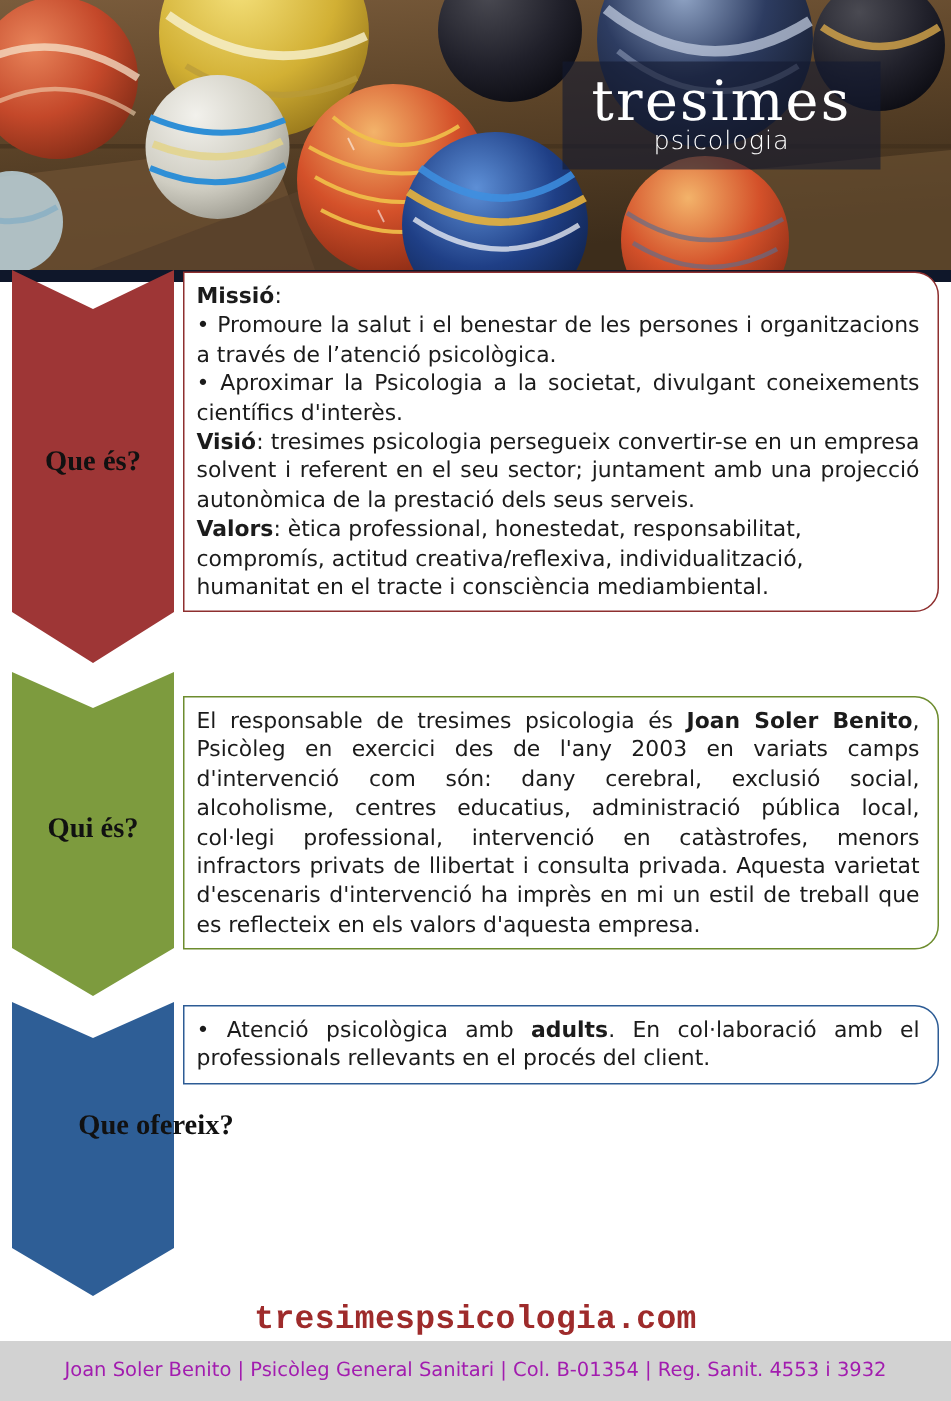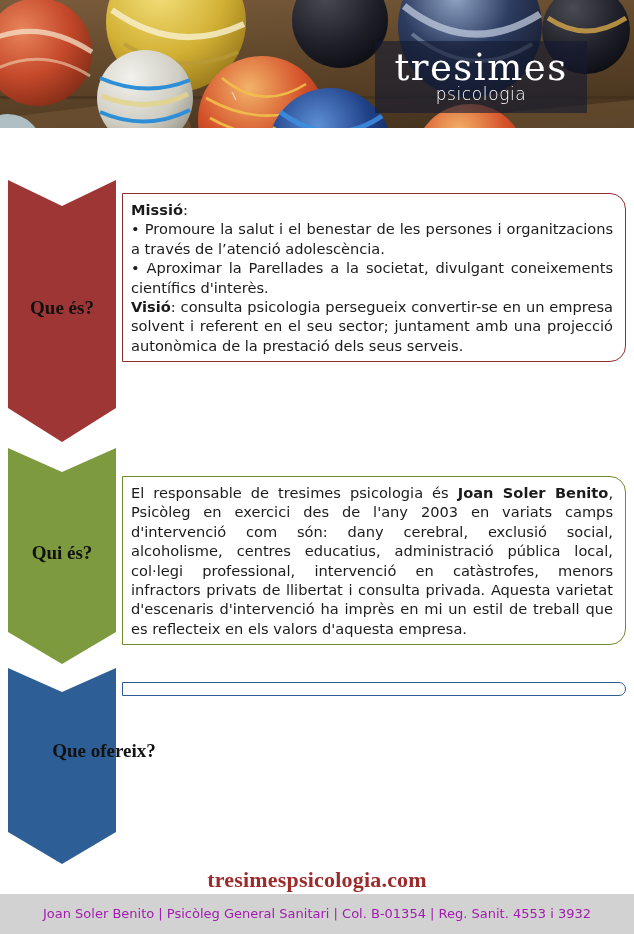--- a/index.html
+++ b/index.html
@@ -5,21 +5,21 @@
   html,body{margin:0;padding:0;}
   body{
     width:634px;height:934px;
     background:#ffffff;
     font-family:"Liberation Sans",sans-serif;
     overflow:hidden;
   }
   .page{position:relative;width:634px;height:934px;overflow:hidden;}
 
   
-  .hero{position:absolute;left:0;top:0;width:634px;height:128px;overflow:hidden;background:#c2410c;}
+  .hero{position:absolute;left:0;top:0;width:634px;height:188px;overflow:hidden;background:#0f172a;}
   .hero svg{display:block;width:634px;height:180px;}
 
   .logo-box{
     position:absolute;left:375px;top:41px;width:212px;height:72px;
     background:rgba(20,26,48,0.62);
     display:flex;flex-direction:column;align-items:center;justify-content:center;
   }
   .logo-main{
     color:#ffffff;font-family:"DejaVu Serif",serif;font-weight:400;
     font-size:37px;letter-spacing:1.5px;line-height:1;
@@ -42,21 +42,20 @@
     pointer-events:none;
   }
 
   .card{
     position:absolute;left:122px;width:504px;
     box-sizing:border-box;
     border:1.6px solid #8E2F2F;
     border-radius:0 16px 16px 0;
     background:#ffffff;
     padding:6px 12px 6px 8px;
-    margin-top:12px;
   }
   .card p{
     margin:0;
     color:#1b1b1b;
     font-family:"DejaVu Sans",sans-serif;
     font-size:14.6px;
     line-height:1.33;
     text-align:justify;
     text-justify:inter-word;
     hyphens:none;
@@ -73,21 +72,21 @@
   #sec-2 .chev-label{top:94px;}
 
   #sec-3{top:668px;height:200px;}
   #sec-3 .card{top:2px;border-color:#2D5C95;}
   #sec-3 .chev-label{top:72px;padding-left:42px;}
 
   
   .site{
     position:absolute;left:0;top:867px;width:634px;text-align:center;
     color:#9E2B2B;font-weight:bold;
-    font-family:Liberation Serif, serif;
+    font-family:Liberation Mono, monospace;
     font-size:22px;letter-spacing:0.2px;
   }
   .footbar{
     position:absolute;left:0;top:894px;width:634px;height:40px;
     background:#d2d2d2;
     display:flex;flex-direction:column;align-items:center;justify-content:center;
   }
   .footbar div{
     color:#a21caf;
     font-family:"DejaVu Sans",sans-serif;
@@ -211,23 +210,24 @@
   <div class="section" id="sec-1">
     <div class="chev">
       <svg width="108" height="262" viewBox="0 0 108 262">
         <polygon points="0,0 54,26 108,0 108,228 54,262 0,228" fill="#9E3636"></polygon>
       </svg>
     </div>
     <div class="chev-label">Que és?</div>
 
     <div class="card">
       <p><b>Missió</b><span>:</span></p>
-      <p>• Promoure la salut i el benestar de les persones i organitzacions a través de l’atenció adolescència.</p>
-      <p>• Aproximar la Parellades a la societat, divulgant coneixements científics d'interès.</p>
-      <p><b>Visió</b><span>:</span><span> consulta psicologia persegueix convertir-se en un empresa solvent i referent en el seu sector; juntament amb una projecció autonòmica de la prestació dels seus serveis.</span></p>
+      <p>• Promoure la salut i el benestar de les persones i organitzacions a través de l’atenció psicològica.</p>
+      <p>• Aproximar la Psicologia a la societat, divulgant coneixements científics d'interès.</p>
+      <p><b>Visió</b><span>:</span><span> tresimes psicologia persegueix convertir-se en un empresa solvent i referent en el seu sector; juntament amb una projecció autonòmica de la prestació dels seus serveis.</span></p>
+      <p class="last"><b>Valors</b><span>:</span><span> ètica professional, honestedat, responsabilitat, compromís, actitud creativa/reflexiva, individualització, humanitat en el tracte i consciència mediambiental.</span></p>
     </div>
   </div>
 
   <div class="section" id="sec-2">
     <div class="chev">
       <svg width="108" height="216" viewBox="0 0 108 216">
         <polygon points="0,0 54,24 108,0 108,184 54,216 0,184" fill="#7D9B3E"></polygon>
       </svg>
     </div>
     <div class="chev-label">Qui és?</div>
@@ -239,20 +239,21 @@
 
   <div class="section" id="sec-3">
     <div class="chev">
       <svg width="108" height="196" viewBox="0 0 108 196">
         <polygon points="0,0 54,24 108,0 108,164 54,196 0,164" fill="#2E5E96"></polygon>
       </svg>
     </div>
     <div class="chev-label">Que ofereix?</div>
 
     <div class="card">
+      <p><span>• Atenció psicològica amb </span><b>adults</b><span>. En col·laboració amb el professionals rellevants en el procés del client.</span></p>
     </div>
   </div>
 
   <div class="site">tresimespsicologia.com</div>
 
   <div class="footbar">
     <div>Joan Soler Benito | Psicòleg General Sanitari | Col. B-01354 | Reg. Sanit. 4553 i 3932</div>
   </div>
 
 </div>

